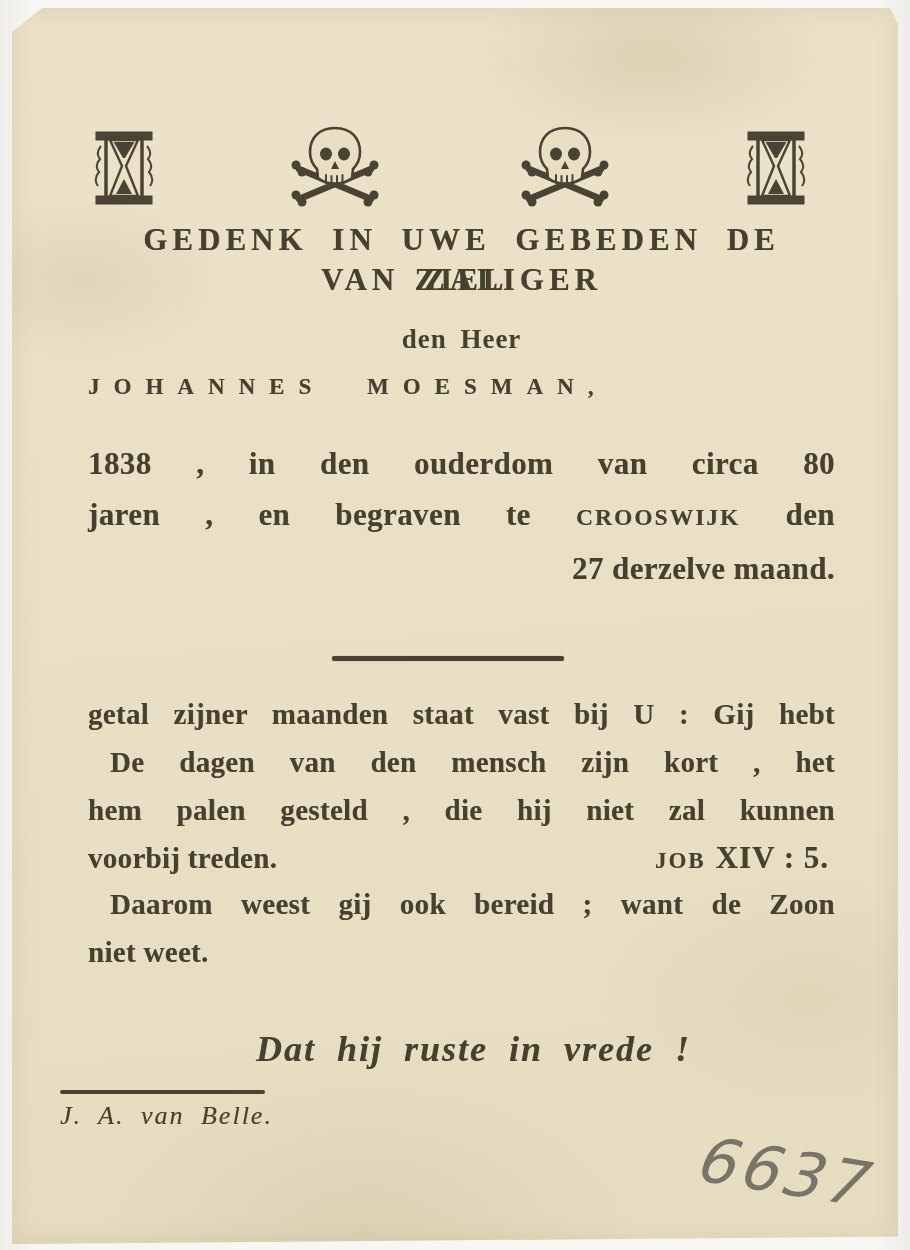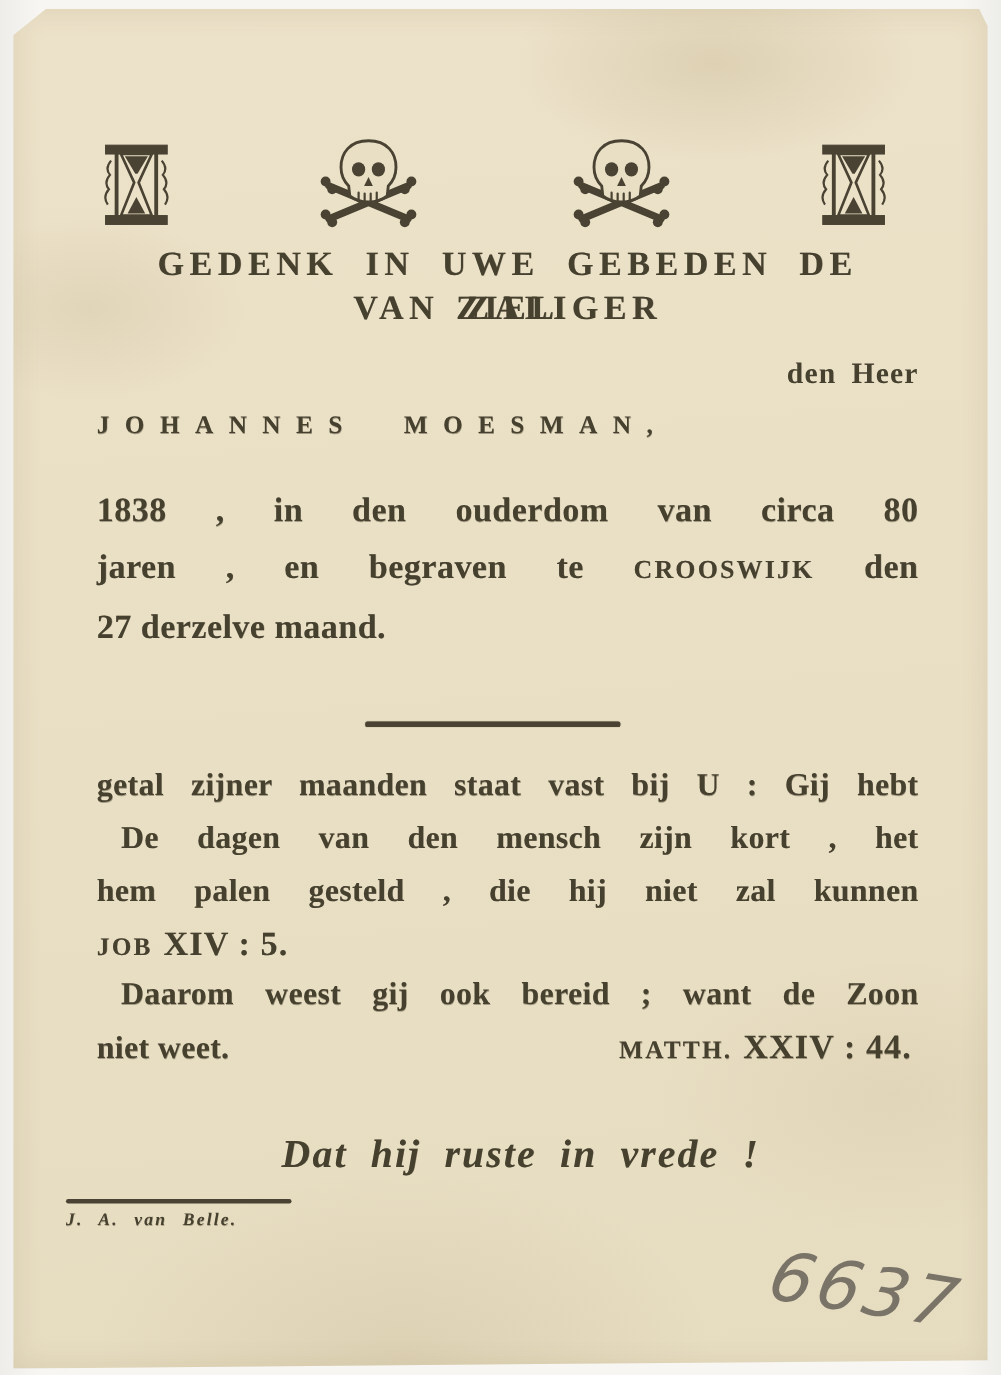--- a/index.html
+++ b/index.html
@@ -38,34 +38,34 @@
   .orn svg{ display:block; }
   .ink{ stroke:#4a4333; }
 
   
   .h1{
     text-align:center; font-weight:bold;
     font-size:31px; line-height:40px;
     letter-spacing:5px; word-spacing:12px;
     text-shadow:0.4px 0.4px 0 rgba(70,60,40,.45);
   }
-  .honorific{ text-align:right; font-size:27px; font-weight:bold; letter-spacing:1px; word-spacing:6px; }
+  .honorific{ text-align:center; font-size:27px; font-weight:bold; letter-spacing:1px; word-spacing:6px; }
   .name{
     text-align:left; font-weight:bold; font-size:23px;
     letter-spacing:14px; word-spacing:22px;
     text-shadow:0.4px 0.4px 0 rgba(70,60,40,.45);
   }
 
   
   .jline{
     font-weight:bold; text-align:justify; text-align-last:justify;
     text-shadow:0.3px 0.3px 0 rgba(70,60,40,.4);
   }
   .obit .jline, .obit .cline{ font-size:31px; line-height:51px; letter-spacing:0.4px; }
-  .cline{ font-weight:bold; text-align:left; text-shadow:0.3px 0.3px 0 rgba(70,60,40,.4); }
+  .cline{ font-weight:bold; text-align:right; text-shadow:0.3px 0.3px 0 rgba(70,60,40,.4); }
   .sc{ font-size:0.76em; letter-spacing:2px; }
 
   .divider{
     position:absolute; top:648px; left:320px; width:232px; height:5px;
     background:#4a4333; border-radius:2px;
     box-shadow:0 0 1px rgba(70,60,40,.6);
   }
 
   .quote .jline, .quote .lastline{ font-size:29px; line-height:48px; letter-spacing:0.3px; }
   .quote .indent{ text-indent:22px; }
@@ -81,22 +81,23 @@
     position:absolute; left:0; right:0; top:1020px;
     text-align:center; font-style:italic; font-weight:bold;
     font-size:36px; letter-spacing:2px; word-spacing:10px;
     text-shadow:0.3px 0.3px 0 rgba(70,60,40,.4);
     margin-left:37px;
   }
 
   .sig{ position:absolute; left:48px; top:1082px; }
   .sig-rule{ width:205px; height:4px; background:#4a4333; border-radius:2px; margin-bottom:7px; }
   .sig-name{
-    font-style:italic; font-weight:bold; font-size:16px; letter-spacing:2px; word-spacing:8px;
+    font-style:italic; font-weight:normal; font-size:26px; letter-spacing:2px; word-spacing:8px;
     text-shadow:0.3px 0.3px 0 rgba(70,60,40,.35);
+    text-align:center;
   }
 
   .handnum{
     position:absolute; left:688px; top:1128px;
     font-family:"DejaVu Sans", sans-serif; font-style:italic;
     font-size:62px; color:rgba(96,92,84,.82);
     transform:rotate(9deg) skewX(-6deg);
     letter-spacing:4px;
   }
 </style>
@@ -194,29 +195,29 @@
       <div class="cline">27 derzelve maand.</div>
     </div>
 
     <div class="divider"></div>
 
     <div class="block quote" style="top:682px">
       <div class="jline">getal zijner maanden staat vast bij U : Gij hebt</div>
       <div class="jline indent">De dagen van den mensch zijn kort , het</div>
       <div class="jline">hem palen gesteld , die hij niet zal kunnen</div>
       <div class="lastline">
+        <span>voorbij treden.</span>
         <span class="ref"><span class="book">JOB</span><span class="verse">XIV : 5.</span></span>
       </div>
     </div>
 
     <div class="block quote" style="top:872px">
       <div class="jline indent">Daarom weest gij ook bereid ; want de Zoon</div>
       <div class="lastline">
         <span>niet weet.</span>
-        <span class="ref"><span class="book">MATTH.</span><span class="verse">XXIV : 44.</span></span>
       </div>
     </div>
 
     <div class="closing">Dat hij ruste in vrede !</div>
 
     <div class="sig">
       <div class="sig-rule"></div>
       <div class="sig-name">J. A. van Belle.</div>
     </div>
 

